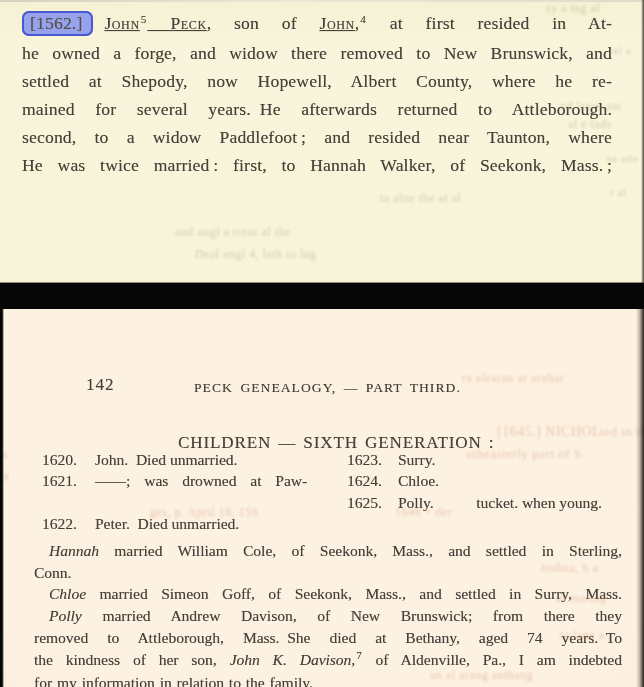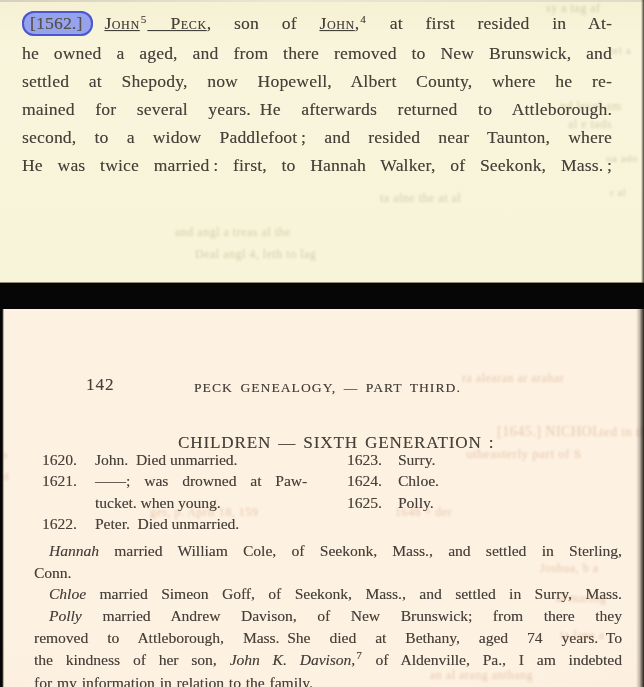--- a/index.html
+++ b/index.html
@@ -30,21 +30,21 @@
     text-shadow:.25px .25px .35px rgba(70,58,44,.45);
   }
   .line{text-align:justify;text-align-last:justify;}
   .line.last{text-align-last:left;word-spacing:2.5px;}
   .seg-sc{font-variant:small-caps;letter-spacing:.6px;text-decoration:underline;}
   .seg-i{font-style:italic;}
   .seg-sup{font-size:11px;position:relative;top:-6px;padding:0 1px;}
   .seg-hl{
     background:var(--hl-fill,#96a2eb);
     border:2px solid var(--hl-border,#4a58cf);
-    padding:0 9px 1px 6px;margin-right:11px;border-radius:12px;
+    padding:0 9px 1px 6px;margin-right:11px;border-radius:7px;
     color:#56514b;
   }
   
   .divider{
     position:absolute;top:283px;left:0;width:644px;height:26px;
     background:var(--band,#060606);
     box-shadow:0 -1px 0 rgba(60,55,40,.55),0 1px 0 rgba(40,28,18,.6);
   }
   
   .bottom-page{
@@ -59,41 +59,41 @@
   .edge-bottom-right{
     position:absolute;right:0;top:0;width:8px;height:100%;
     background:linear-gradient(to left,rgba(22,13,6,.92),rgba(22,13,6,.25) 55%,rgba(22,13,6,0));
   }
   .page-number{position:absolute;left:86px;top:66px;font-size:17px;letter-spacing:1px;}
   .running-title{position:absolute;left:194px;top:71px;font-size:13.5px;letter-spacing:1.1px;word-spacing:3px;}
   .section-heading{position:absolute;left:178px;top:124px;font-size:17px;letter-spacing:.9px;word-spacing:2px;}
   .children{position:absolute;left:42px;top:140px;width:560px;font-size:15.5px;line-height:21.4px;}
   .crow .num{display:inline-block;width:53px;}
   .crow .wide{word-spacing:10px;}
-  .cont{padding-left:53px;}
+  .cont{padding-left:53px;text-align:right;}
   .children-right{position:absolute;left:305px;top:0;}
   .children-right .num{display:inline-block;width:51px;}
   .paragraphs{position:absolute;left:34px;top:231px;width:588px;font-size:15.5px;line-height:21.7px;}
   .paragraphs .line.last{word-spacing:1px;}
   .indent{padding-left:15px;}
   
   .bleed{
     position:absolute;opacity:.36;filter:blur(1.05px);
     white-space:nowrap;letter-spacing:.5px;font-family:"Liberation Serif",serif;
   }
   .top-page .bleed{color:var(--bleed-top,#8f8a5e);}
   .bottom-page .bleed{color:var(--bleed-bottom,#c07d52);}
 </style>
 </head>
 <body>
 
 <section class="top-page">
   <div class="entry-text">
       <div class="line "><span class="seg-hl">[1562.]</span><span class="seg-sc">John</span><span class="seg-sup">5</span><span class="seg-sc"> Peck</span><span class="seg-r">, son of </span><span class="seg-sc">John</span><span class="seg-r">,</span><span class="seg-sup">4</span><span class="seg-r"> at first resided in At-</span></div>
-      <div class="line "><span class="seg-r">he owned a aged, and from there removed to New Brunswick, and</span></div>
+      <div class="line "><span class="seg-r">he owned a forge, and widow there removed to New Brunswick, and</span></div>
       <div class="line "><span class="seg-r">settled at Shepody, now Hopewell, Albert County, where he re-</span></div>
       <div class="line "><span class="seg-r">mained for several years. He afterwards returned to Attleborough.</span></div>
       <div class="line "><span class="seg-r">second, to a widow Paddlefoot ; and resided near Taunton, where</span></div>
       <div class="line "><span class="seg-r">He was twice married : first, to Hannah Walker, of Seekonk, Mass. ;</span></div>
     </div>
   <div>
       <span class="bleed" style="left: 546px; top: 1px; font-size: 12px;">sy a tag af</span>
       <span class="bleed" style="left: 610px; top: 44px; font-size: 11px;">tel a</span>
       <span class="bleed" style="left: 560px; top: 99px; font-size: 12px;">nd level am</span>
       <span class="bleed" style="left: 568px; top: 117px; font-size: 12px;">al e tads</span>

